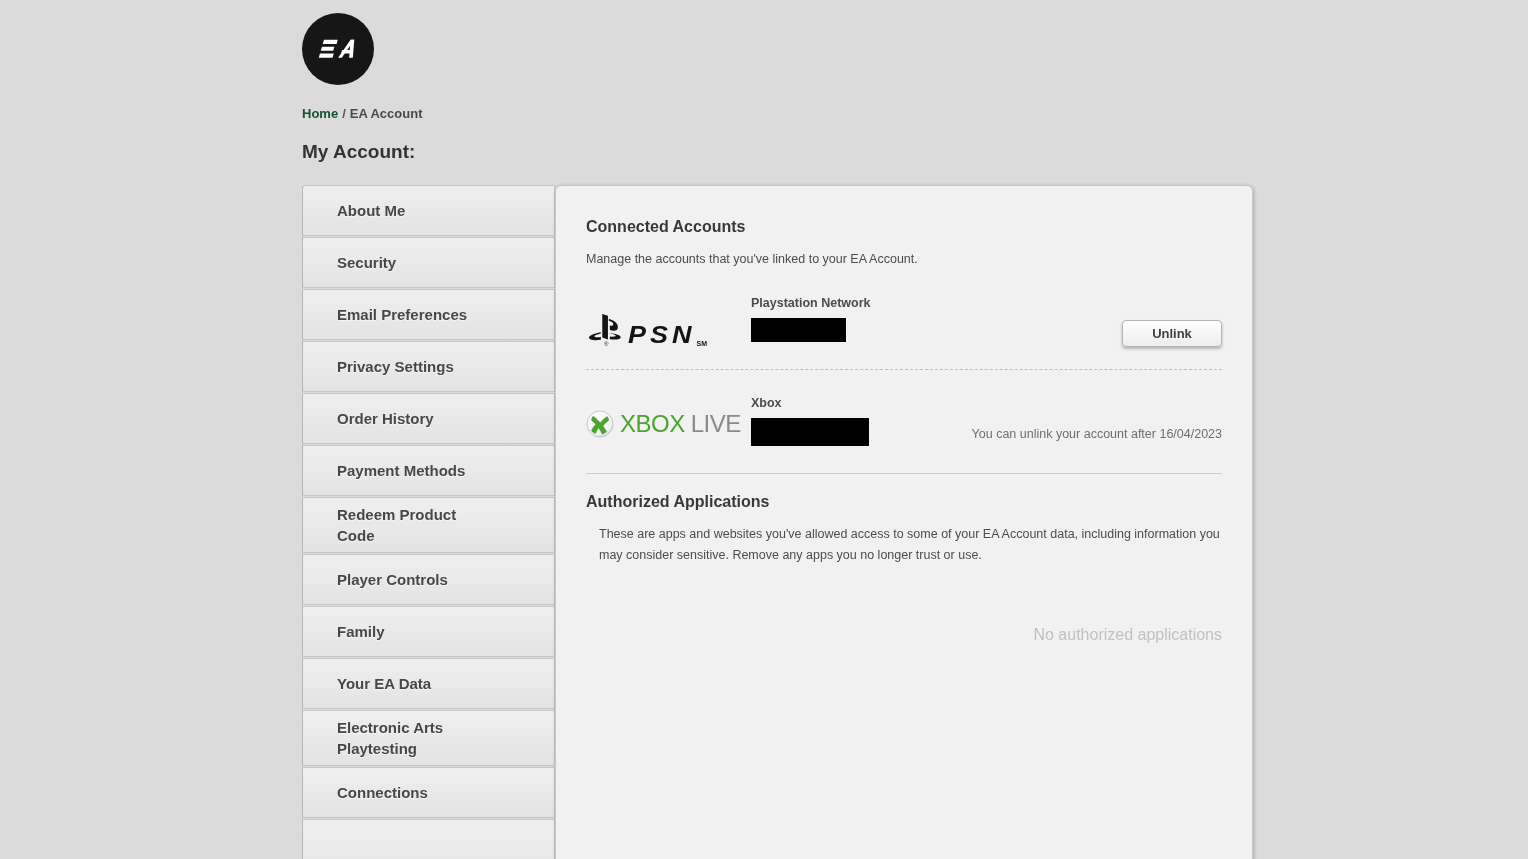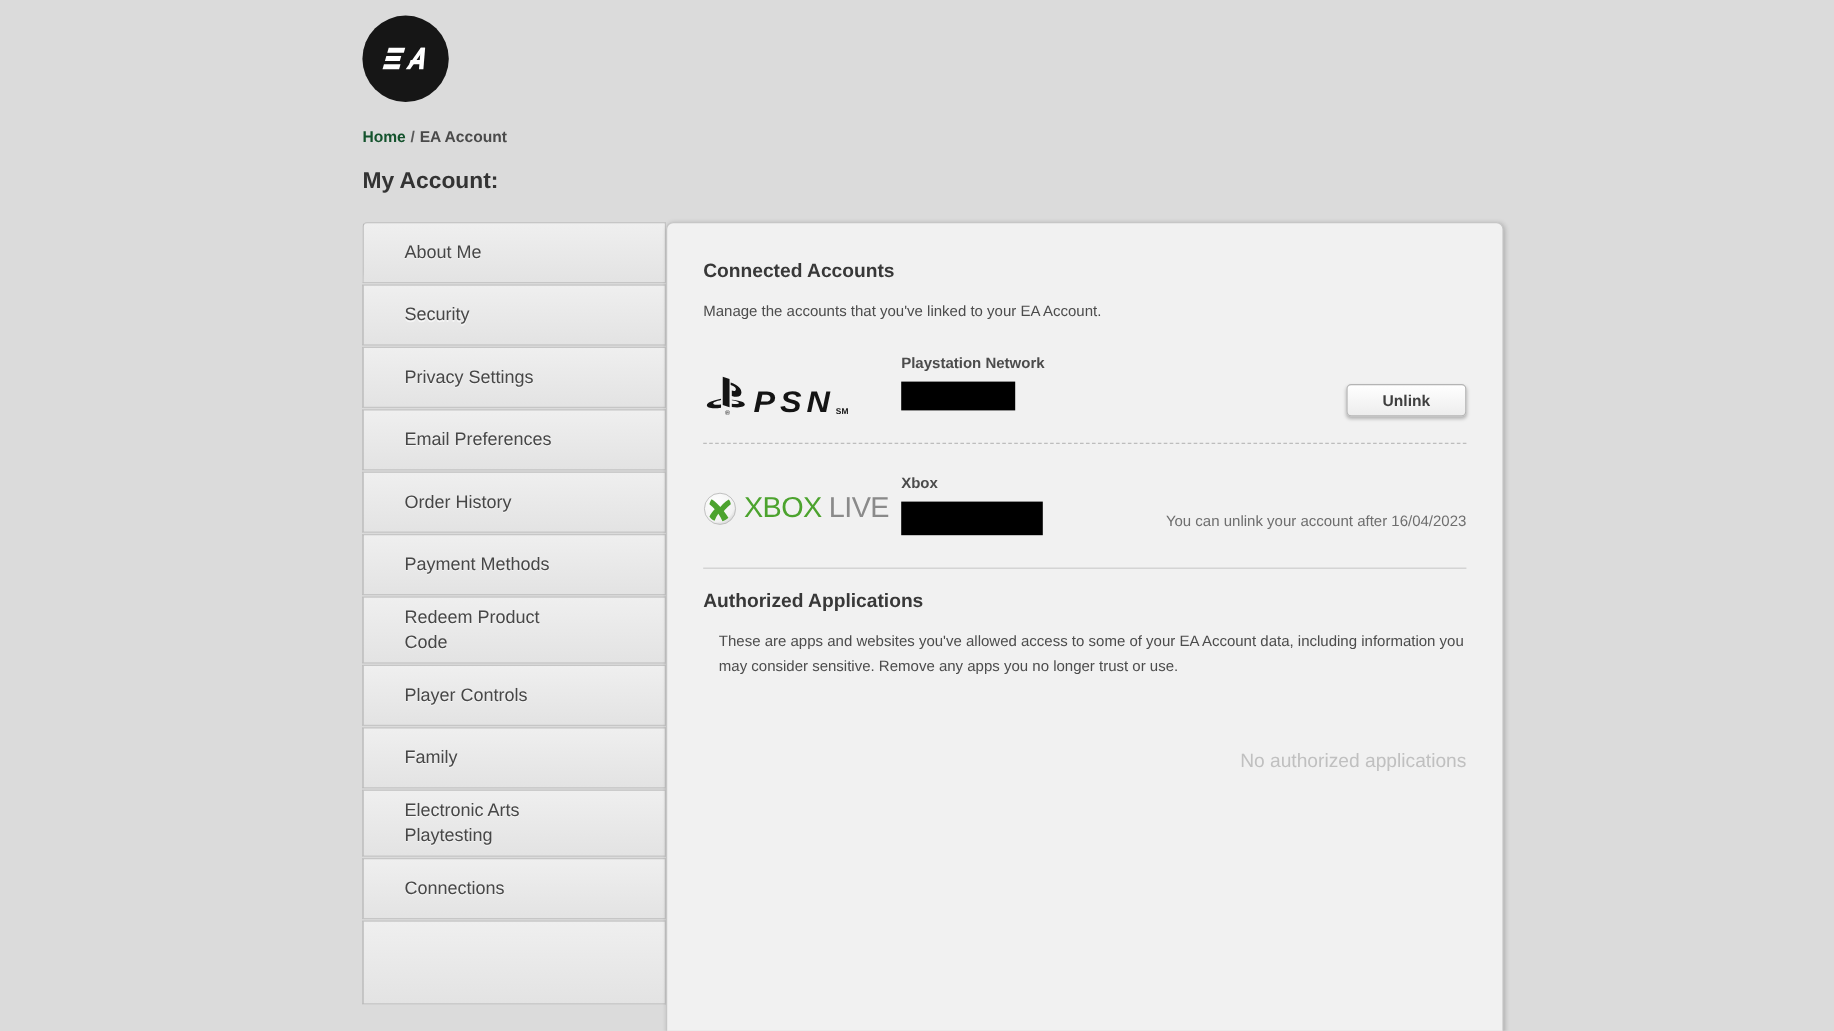--- a/index.html
+++ b/index.html
@@ -35,21 +35,21 @@
     position:absolute; left:302px; top:185px; width:253px;
   }
   .side-item {
     background:linear-gradient(180deg,#efefef 0%,#e3e3e3 100%);
     border:1px solid #c6c6c6;
     border-left-color:#b5b5b5;
     margin-bottom:1px;
     min-height:51px;
     display:flex; align-items:center;
     padding:6px 80px 6px 34px;
-    font-size:15px; font-weight:normal; color:#474747;
+    font-size:15px; font-weight:bold; color:#474747;
     text-shadow:0 1px 0 rgba(255,255,255,.6);
     cursor:pointer;
     line-height:21px;
   }
   .side-item.first { border-top-left-radius:4px; }
   .side-item.filler { min-height:70px; }
 
   
   .panel {
     position:absolute; left:555px; top:185px;
@@ -126,27 +126,28 @@
 
 <div class="breadcrumb">
   <span class="home-link">Home</span><span class="sep">/</span><span>EA Account</span>
 </div>
 
 <div class="page-title">My Account:</div>
 
 <nav class="sidebar">
   <div class="side-item first">About Me</div>
   <div class="side-item">Security</div>
+  <div class="side-item">Email Preferences</div>
   <div class="side-item">Privacy Settings</div>
-  <div class="side-item">Email Preferences</div>
   <div class="side-item">Order History</div>
   <div class="side-item">Payment Methods</div>
   <div class="side-item">Redeem Product Code</div>
   <div class="side-item">Player Controls</div>
   <div class="side-item">Family</div>
+  <div class="side-item">Your EA Data</div>
   <div class="side-item">Electronic Arts Playtesting</div>
   <div class="side-item">Connections</div>
   <div class="side-item filler"></div>
 </nav>
 
 <main class="panel">
   <div class="panel-content">
 
     <h2 class="section-title">Connected Accounts</h2>
     <p class="section-desc">Manage the accounts that you've linked to your EA Account.</p>

